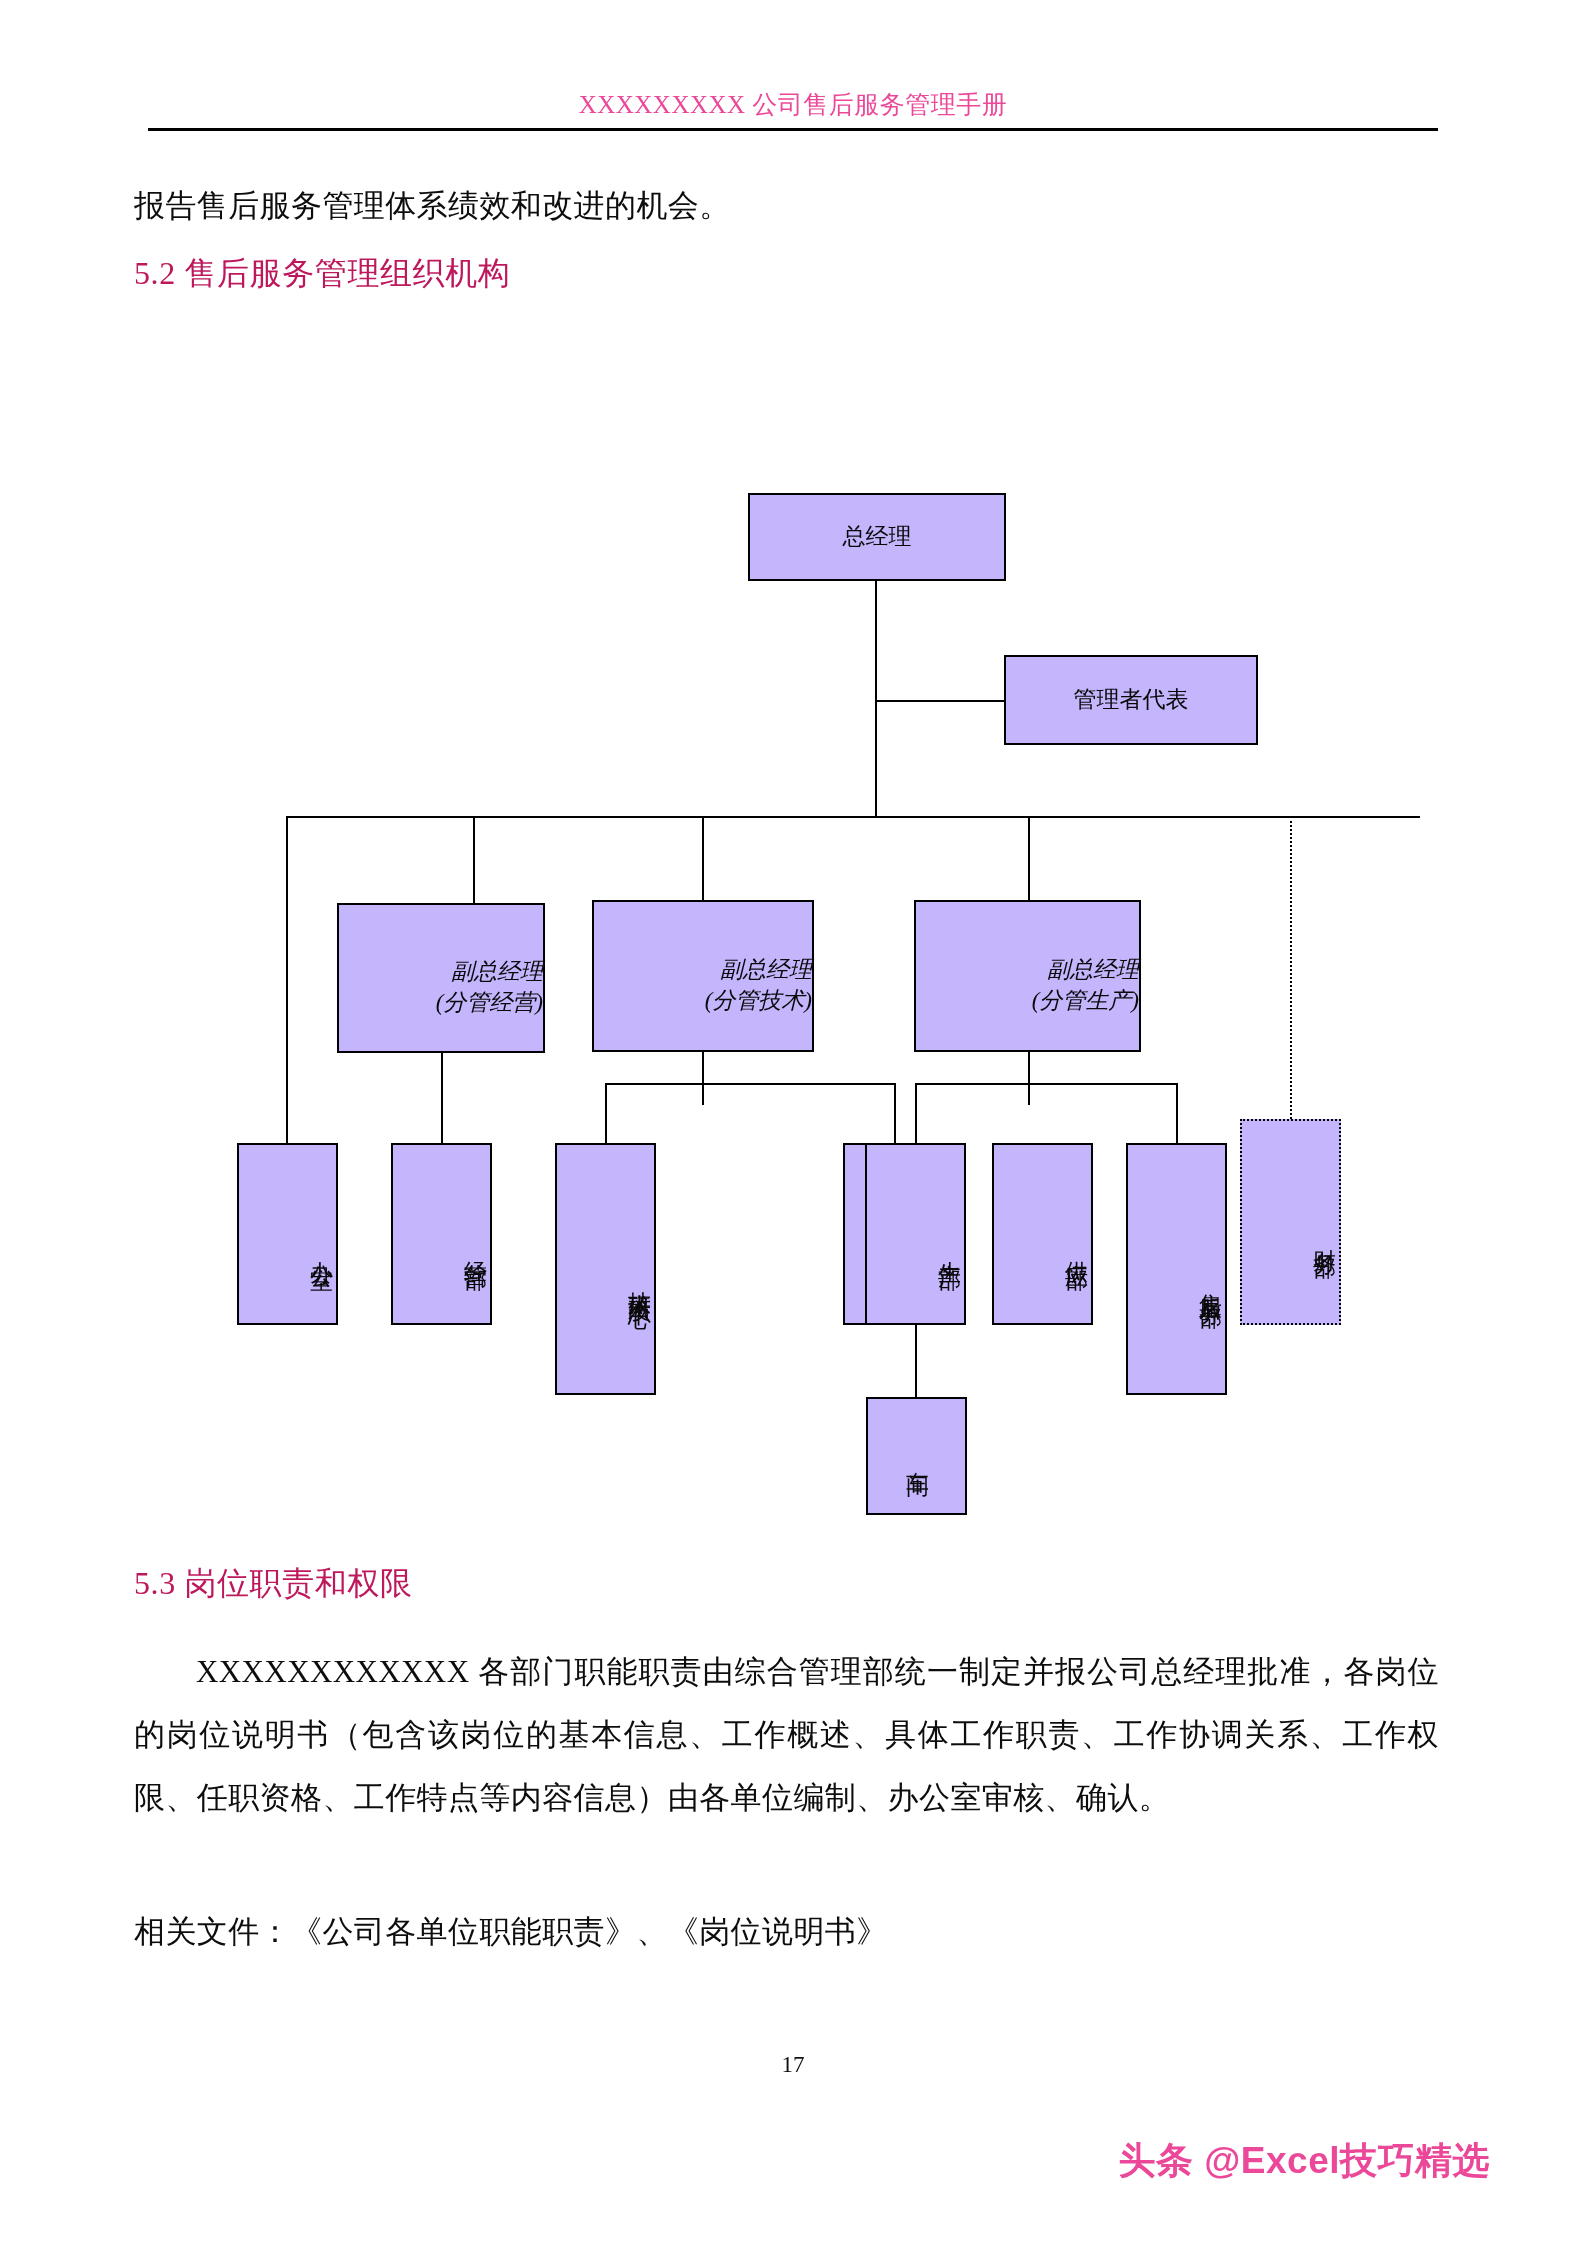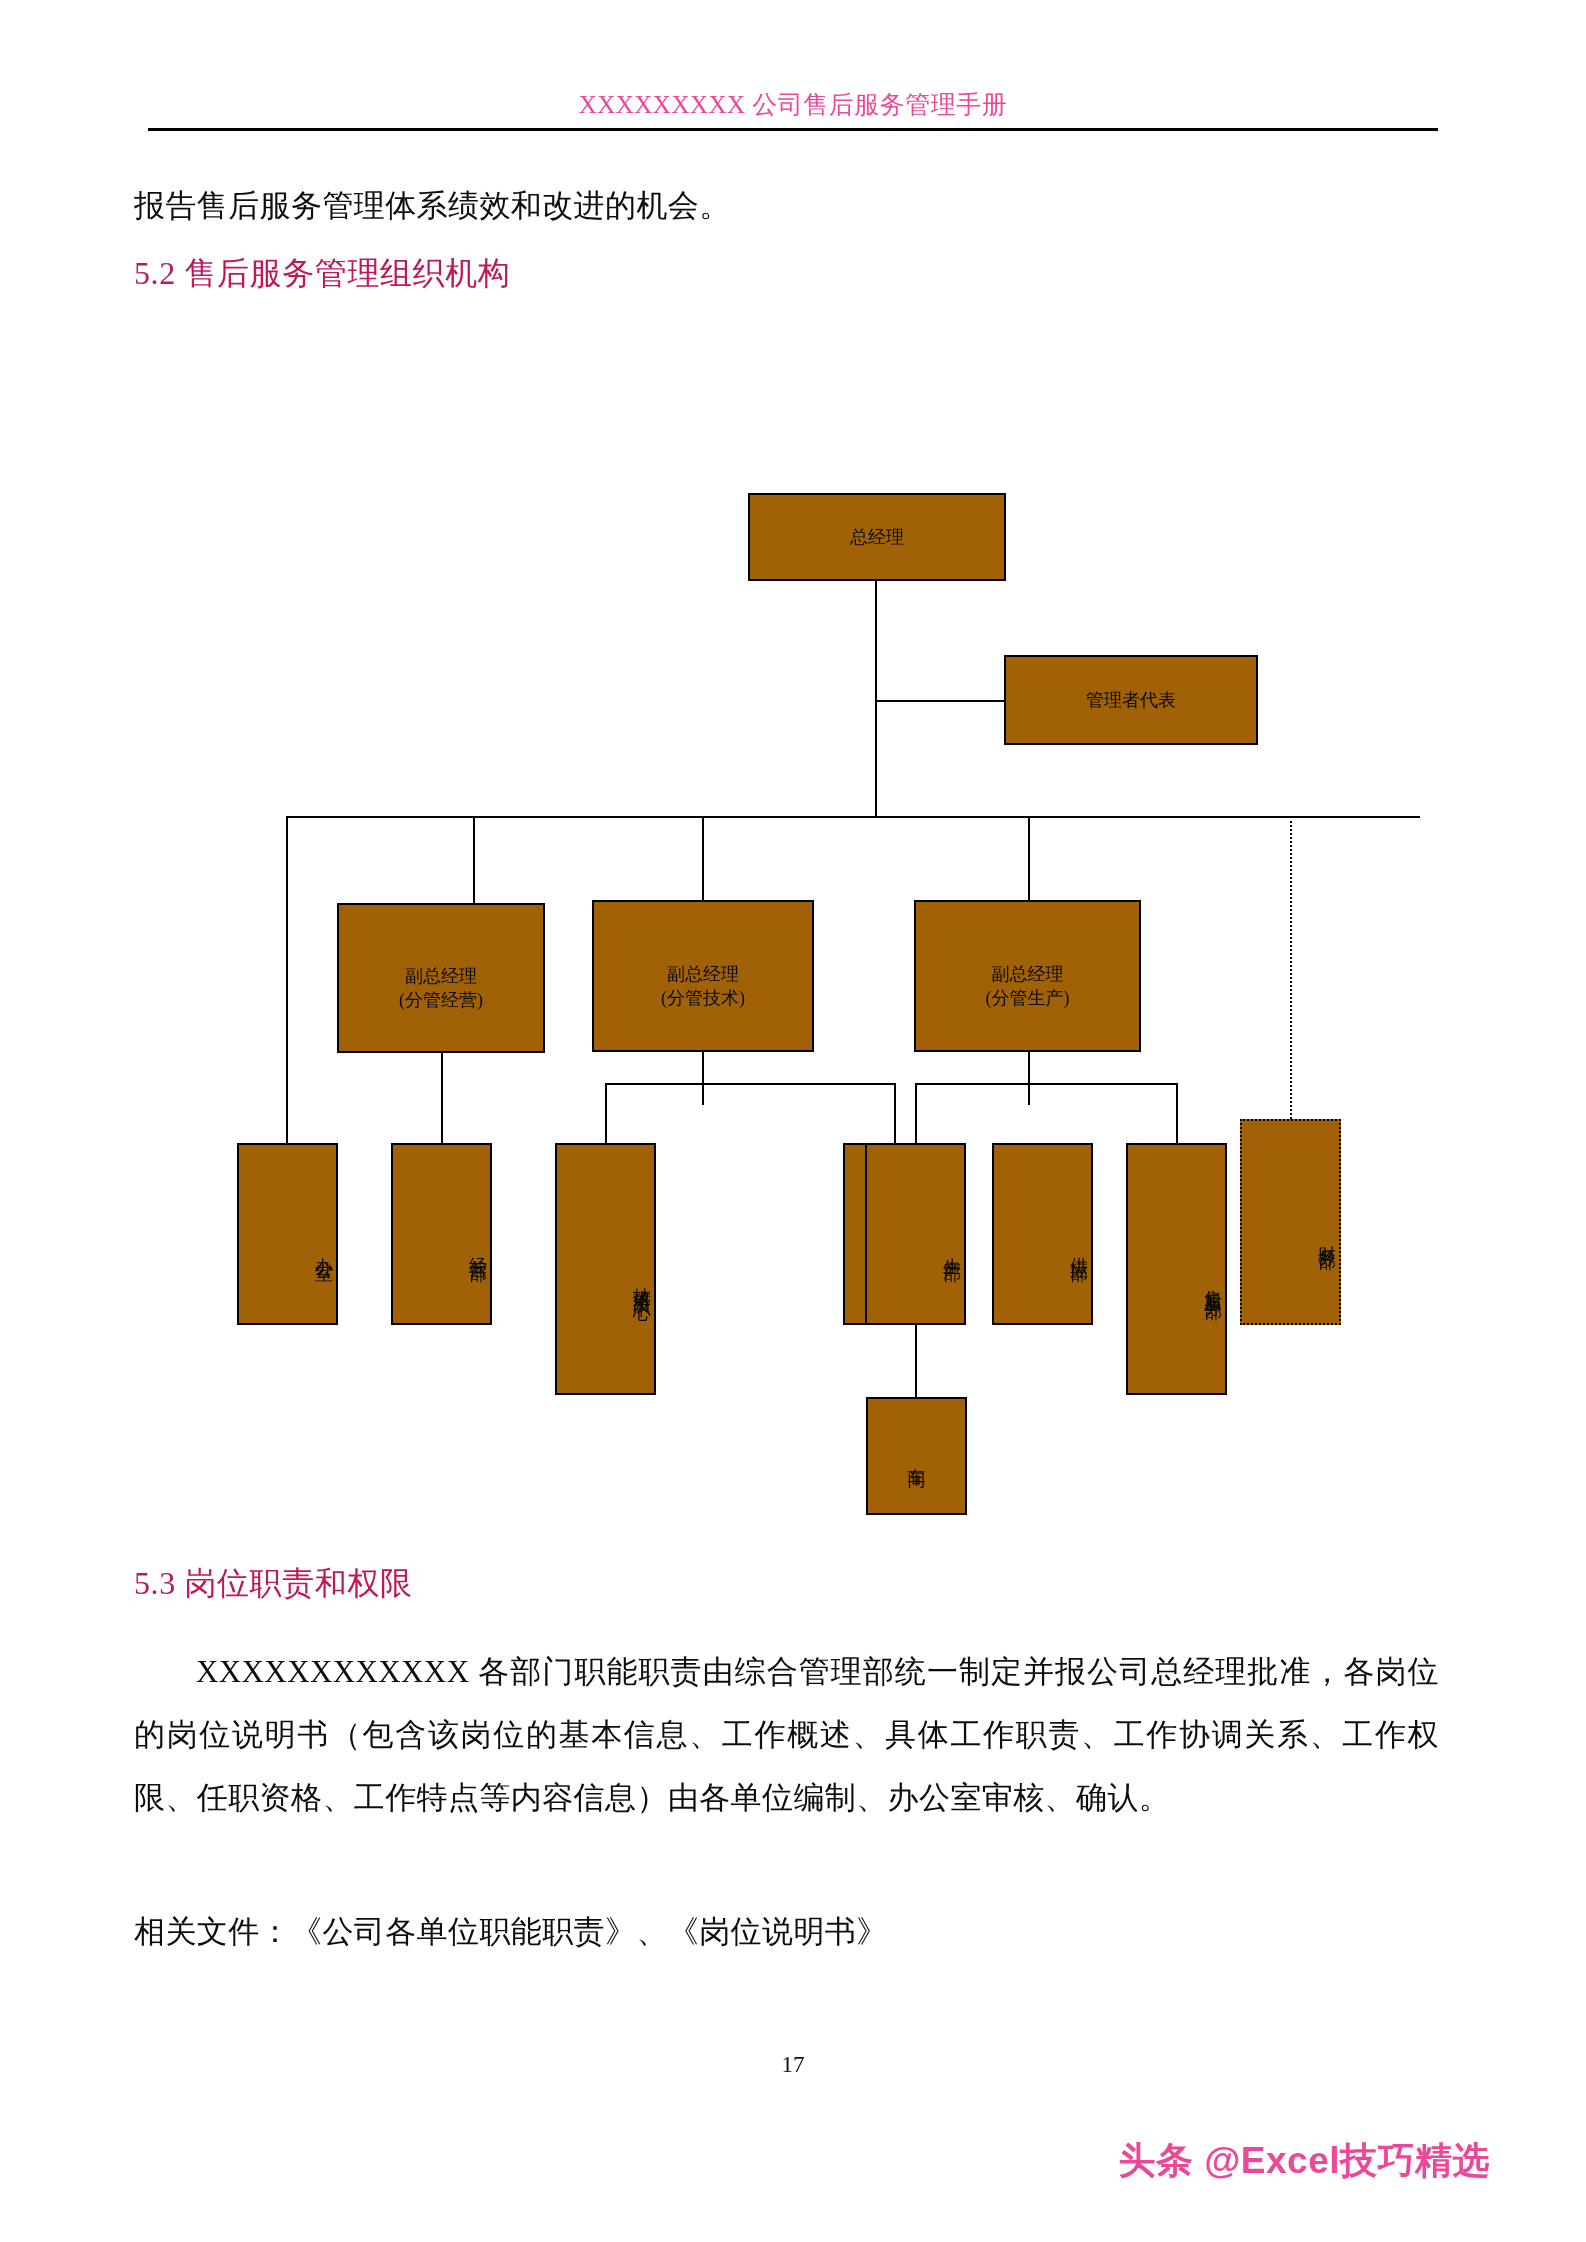--- a/index.html
+++ b/index.html
@@ -129,26 +129,26 @@
     position: absolute;
     left: 0;
     top: 0;
     width: 1586px;
     height: 2242px;
     pointer-events: none;
   }
   .node {
     position: absolute;
     border: 2.2px solid #000;
-    background: #a16207;
+    background: #c4b5fd;
     box-sizing: border-box;
     display: flex;
     align-items: center;
     justify-content: center;
-    font-size: 18px;
+    font-size: 23px;
     line-height: 1.34;
     color: #0a0a0a;
     text-align: center;
   }
   .node.dashed {
     border: 2.6px dotted #000;
   }
   .node .label {
     display: block;
   }
@@ -158,22 +158,23 @@
     letter-spacing: 3px;
     align-items: flex-start;
     padding-top: 26px;
   }
   .node.vertical .label {
     writing-mode: vertical-rl;
     text-orientation: upright;
     letter-spacing: 3px;
   }
   .node.top-anchor {
-    align-items: center;
+    align-items: flex-end;
     padding-top: 20px;
+    font-style: italic;
   }
   .conn {
     position: absolute;
     background: #000;
   }
   .conn.h { height: 2.4px; }
   .conn.v { width: 2.4px; }
   .conn-dotted-v {
     position: absolute;
     width: 0;

